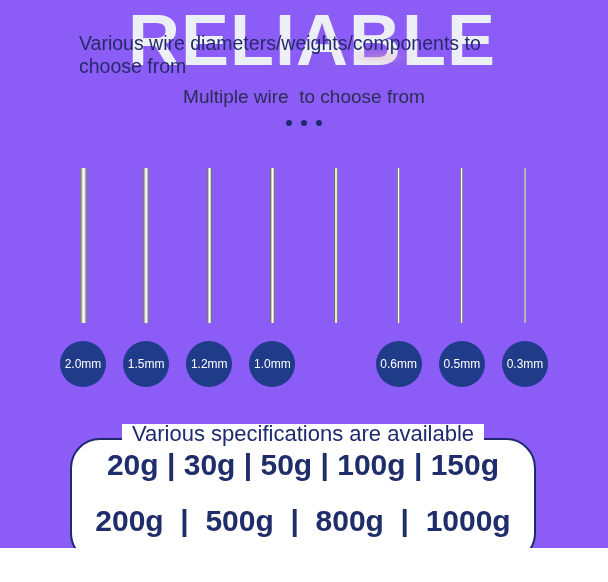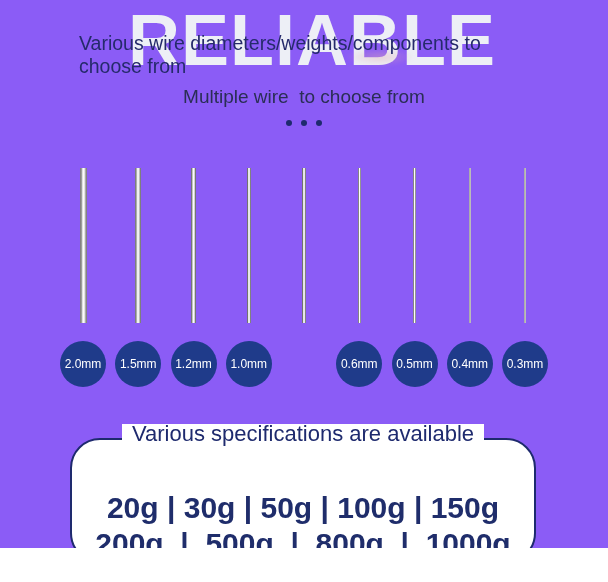--- a/index.html
+++ b/index.html
@@ -121,23 +121,23 @@
     padding:0 10px;
     font-size:22px;
     line-height:20px;
     color:#1e2a6e;
     white-space:nowrap;
   }
   .spec-lines {
     height:100%;
     display:flex;
     flex-direction:column;
-    justify-content:flex-end;
+    justify-content:flex-start;
     align-items:center;
-    gap:2px;
+    gap:22px;
     padding-top:8px;
   }
   .spec-line {
     font-size:30px;
     font-weight:700;
     color:#1f2d6b;
     white-space:pre;
   }
 </style>
 </head>
@@ -191,26 +191,20 @@
         <span>0.6mm</span>
       </div>
     </div>
     <div class="wire-col">
       <div class="wire" style="width: 3px;"></div>
       <div class="wire-badge">
         <span>0.5mm</span>
       </div>
     </div>
     <div class="wire-col">
-      <div class="wire" style="width: 2.5px;"></div>
-      <div class="wire-badge">
-        <span>0.4mm</span>
-      </div>
-    </div>
-    <div class="wire-col">
       <div class="wire" style="width: 2px;"></div>
       <div class="wire-badge">
         <span>0.3mm</span>
       </div>
     </div>
   </div>
 
   <div class="spec-box">
     <div class="spec-heading">Various specifications are available</div>
     <div class="spec-lines">

